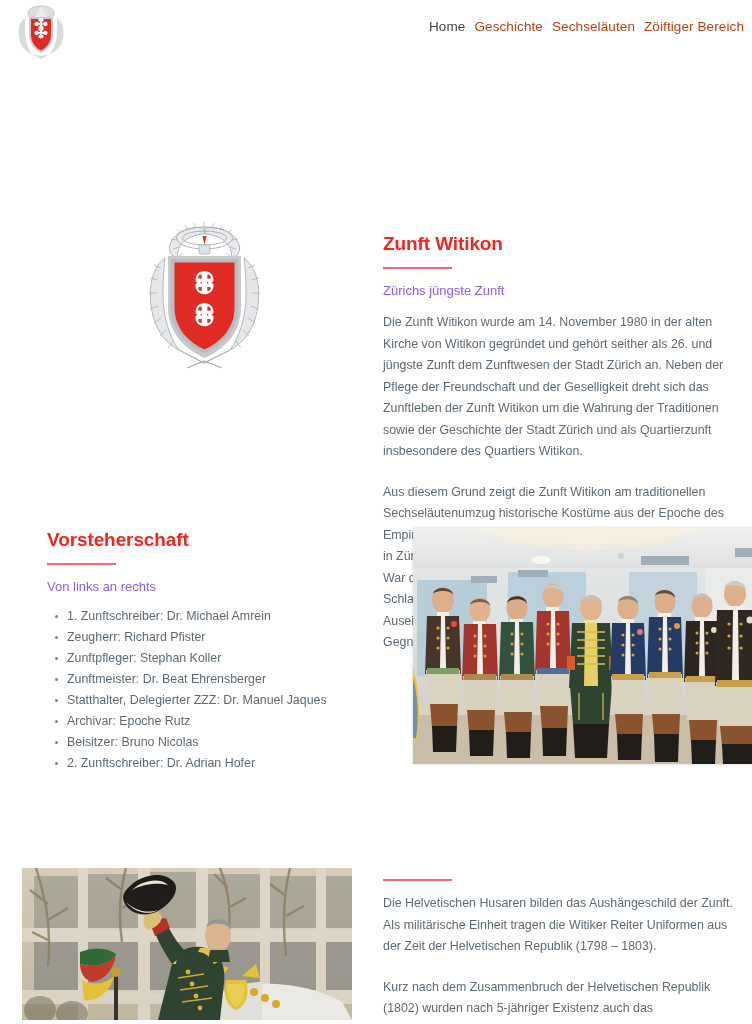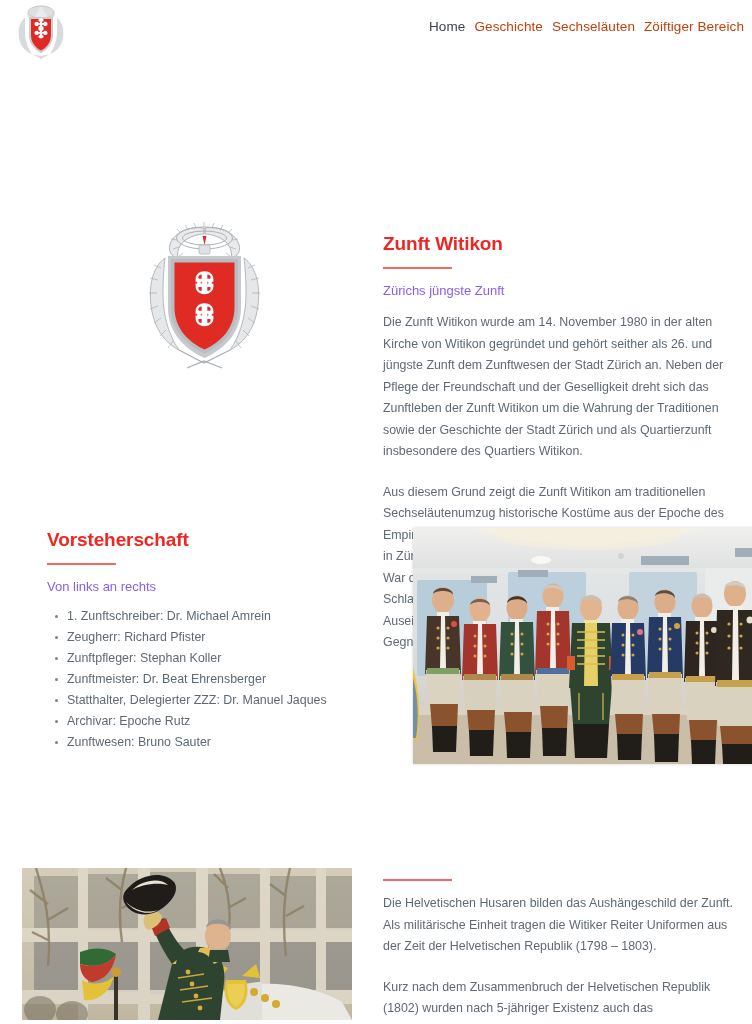--- a/index.html
+++ b/index.html
@@ -267,21 +267,22 @@
     <h2 class="section-title">Vorsteherschaft</h2>
     <div class="title-rule"></div>
     <p class="subtitle">Von links an rechts</p>
     <ul class="board-list">
       <li>1. Zunftschreiber: Dr. Michael Amrein</li>
       <li>Zeugherr: Richard Pfister</li>
       <li>Zunftpfleger: Stephan Koller</li>
       <li>Zunftmeister: Dr. Beat Ehrensberger</li>
       <li>Statthalter, Delegierter ZZZ: Dr. Manuel Jaques</li>
       <li>Archivar: Epoche Rutz</li>
-      <li>Zunftwesen: Bruno Sauter</li>
+      <li>Beisitzer: Bruno Nicolas</li>
+      <li>2. Zunftschreiber: Dr. Adrian Hofer</li>
     </ul>
   </div>
 
   <figure class="board-photo" aria-label="Gruppenfoto der Vorsteherschaft in historischen Kostümen">
     <svg viewBox="0 0 344 236" preserveAspectRatio="xMidYMid slice">
       <defs>
         <linearGradient id="roomBg" x1="0" y1="0" x2="0" y2="1">
           <stop offset="0%" stop-color="#e8eaec"></stop>
           <stop offset="45%" stop-color="#dfe4e9"></stop>
           <stop offset="100%" stop-color="#cfc6b8"></stop>

